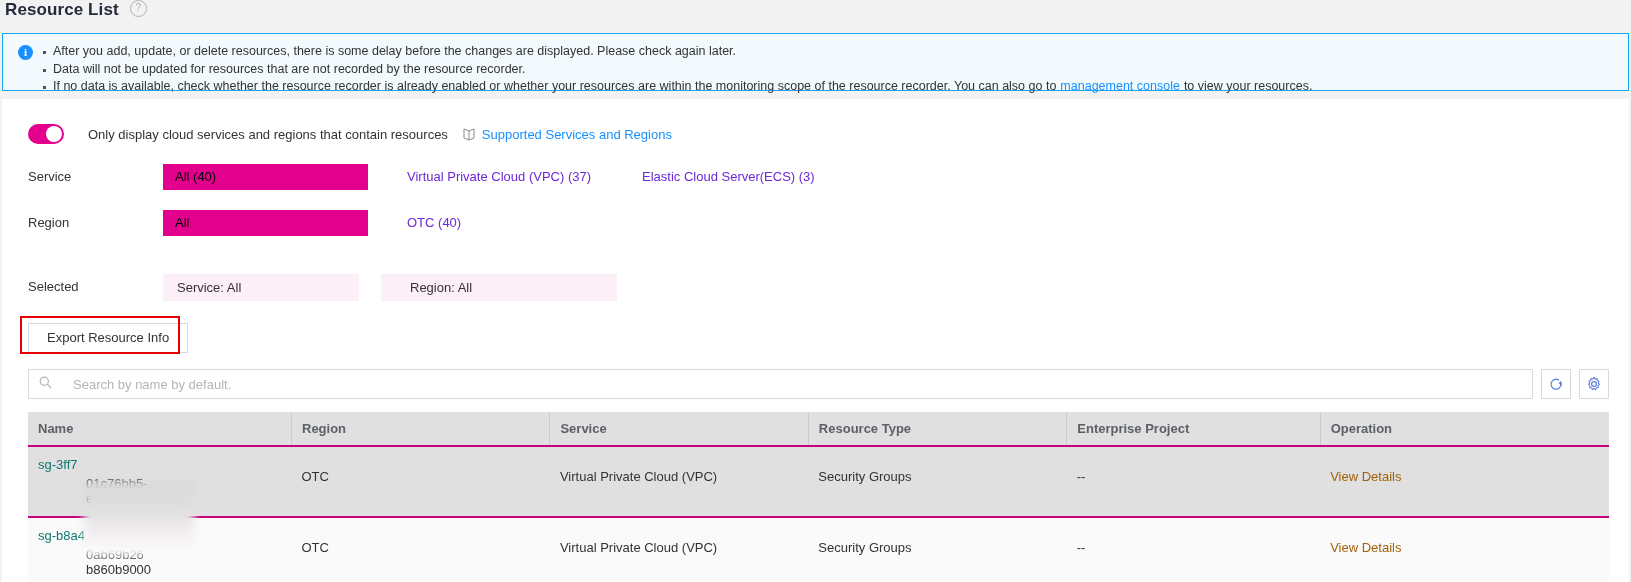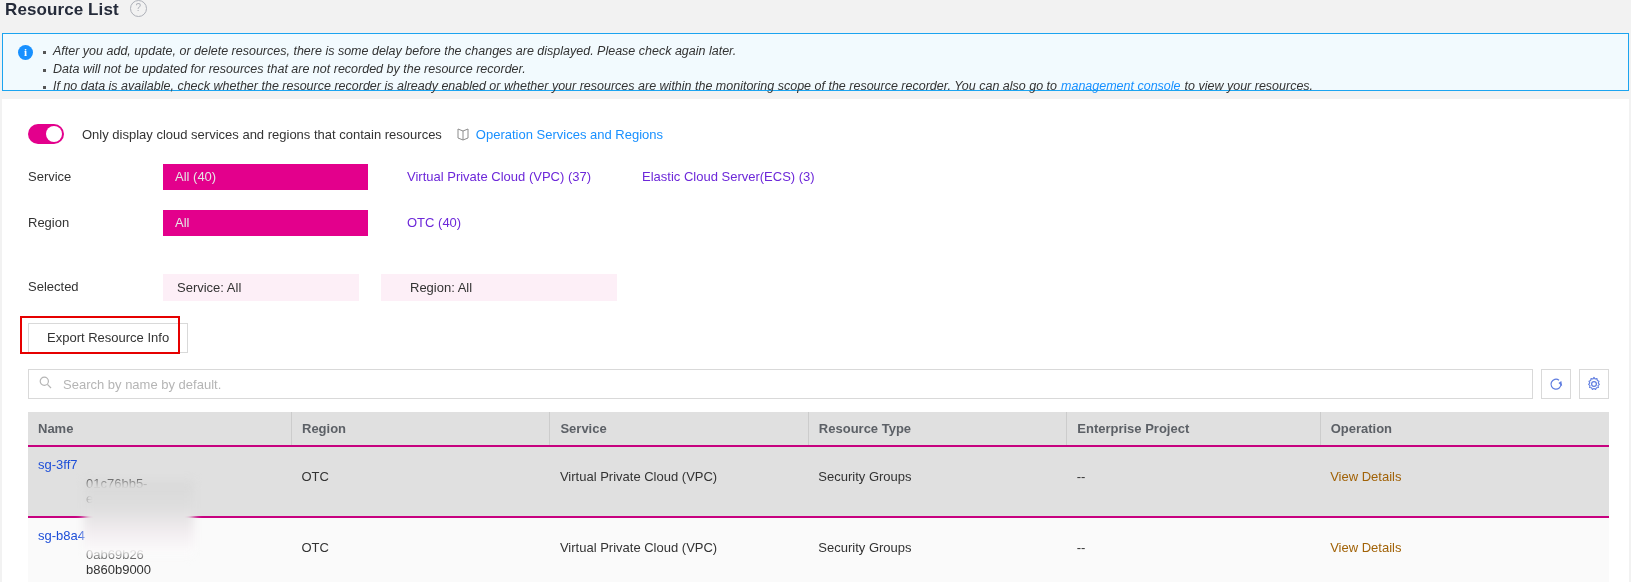--- a/index.html
+++ b/index.html
@@ -15,63 +15,63 @@
   .page-title{font-size:17px;font-weight:bold;color:#252b3a;letter-spacing:.1px;}
   .help-icon{width:15px;height:15px;border-radius:50%;border:1px solid #adb0b8;color:#adb0b8;
     font-size:10px;line-height:14px;text-align:center;margin-left:11px;cursor:pointer;}
   
   .notice{
     margin:0 2px;background:#f2fafe;border:1px solid #1ca4f0;
     padding:9px 10px 10px 10px;display:flex;align-items:flex-start;height:58px;box-sizing:border-box;
   }
   .notice-icon{width:15px;height:15px;border-radius:50%;background:#1890ff;color:#fff;flex:0 0 auto;
     font-size:11px;font-weight:bold;line-height:15px;text-align:center;margin:2px 8px 0 5px;font-family:"Liberation Serif",serif;}
-  .notice-list{list-style:none;margin:0;padding:0;font-style:italic;}
+  .notice-list{list-style:none;margin:0;padding:0;}
   .notice-list li{position:relative;padding-left:12px;line-height:17.5px;font-size:12.5px;color:#333;white-space:nowrap;}
   .notice-list li:before{content:"";position:absolute;left:2px;top:8px;width:3px;height:3px;background:#555;}
   .notice-link{color:#1890ff;text-decoration:none;cursor:pointer;margin:0 4px;}
   
   .card{background:#fff;margin:8px 2px 0 2px;padding:0 0 0 0;}
   .toggle-row{display:flex;align-items:center;padding:18px 0 0 26px;height:34px;}
   .switch{width:36px;height:20px;border-radius:10px;background:#e3008c;position:relative;cursor:pointer;flex:0 0 auto;}
   .switch:after{content:"";position:absolute;right:2px;top:2px;width:16px;height:16px;border-radius:50%;background:#fff;}
-  .toggle-label{margin-left:18px;font-size:13px;color:#333;}
+  .toggle-label{margin-left:24px;font-size:13px;color:#333;}
   .support-link{display:flex;align-items:center;margin-left:14px;color:#1890ff;font-size:13px;cursor:pointer;}
   .support-icon{margin-right:6px;display:inline-flex;}
   
   .frow{display:flex;align-items:flex-start;padding-left:26px;margin-top:13px;}
   .frow-label{width:135px;flex:0 0 auto;font-size:13px;color:#333;line-height:26px;}
   .chip{height:26px;line-height:26px;font-size:13px;color:#6d28d9;padding:0 12px;margin-right:7px;cursor:pointer;white-space:nowrap;box-sizing:border-box;}
-  .chip.active{background:#e3008c;color:#e5e5e5;width:205px;}
+  .chip.active{background:#e3008c;color:#000000;width:205px;}
   .sel-chip{background:#fdeff7;color:#333;height:27px;line-height:27px;font-size:13px;padding:0 14px;margin-right:22px;
     width:196px;box-sizing:border-box;cursor:default;}
   .sel-chip.wide{width:236px;padding-left:29px;}
   
   .toolbar{margin:22px 0 0 0;padding:0 0 0 26px;position:relative;height:34px;}
   .export-wrap{display:inline-block;position:relative;}
   .hl-box{position:absolute;left:-8px;top:-7px;width:160px;height:38px;border:2px solid #e60000;box-sizing:border-box;pointer-events:none;}
   .btn{height:30px;line-height:28px;border:1px solid #d9d9d9;background:#fff;color:#333;font-size:13px;
     padding:0 18px;box-sizing:border-box;cursor:pointer;font-family:"Liberation Sans",sans-serif;}
   
   .search-row{display:flex;align-items:center;padding:12px 20px 0 26px;}
   .search-box{flex:1 1 auto;height:30px;border:1px solid #d9d9d9;background:#fff;display:flex;align-items:center;
-    padding:0 10px;box-sizing:border-box;}
+    padding:0 10px;box-sizing:border-box;gap:10px;}
   .search-box input{border:0;outline:0;flex:1 1 auto;font-size:13px;color:#333;background:transparent;
     font-family:"Liberation Sans",sans-serif;margin-left:9px;}
   .search-box input::placeholder{color:#b5b5b5;}
   .icon-btn{width:30px;height:30px;border:1px solid #d9d9d9;background:#fff;margin-left:8px;cursor:pointer;
     display:flex;align-items:center;justify-content:center;box-sizing:border-box;}
   
   .tbl{width:calc(100% - 46px);margin:13px 20px 0 26px;border-collapse:collapse;table-layout:fixed;}
   .tbl th{background:#e0e0e0;color:#5c6066;font-size:13px;font-weight:bold;text-align:left;
     padding:9px 0 9px 10px;border-right:1px solid #ccc;white-space:nowrap;}
   .tbl th:last-child{border-right:0;}
   .tbl td{font-size:13px;color:#333;padding:10px 0 10px 10px;vertical-align:top;background:#fafafa;}
   tr.row-hl td{background:#e0e0e0;border-top:2px solid #c7017f;border-bottom:2px solid #c7017f;}
-  .res-name{color:#1d4ed8;cursor:pointer;display:block;margin-bottom:4px;}
+  .res-name{color:#0f766e;cursor:pointer;display:block;margin-bottom:4px;}
   .res-id{color:#333;font-size:13px;white-space:nowrap;margin-left:48px;}
   .link{color:#a16207;cursor:pointer;}
   .blur-mask{position:absolute;left:84px;top:481px;width:110px;height:75px;
     background:linear-gradient(180deg,#d9d9d9 0%,#dedede 35%,#f3eef1 70%,#fdfdfd 100%);
     filter:blur(4px);pointer-events:none;}
 </style>
 </head>
 <body>
 
 <div class="page-head">
@@ -93,21 +93,21 @@
   <div class="toggle-row">
     <div class="switch"></div>
     <span class="toggle-label">Only display cloud services and regions that contain resources</span>
     <span class="support-link">
       <span class="support-icon">
         <svg width="14" height="14" viewBox="0 0 14 14">
             <path d="M2 2 L7 4 L12 2 L12 11 L7 13 L2 11 Z" fill="none" stroke="#8c8c8c" stroke-width="1"></path>
             <path d="M7 4 L7 13" fill="none" stroke="#8c8c8c" stroke-width="1"></path>
           </svg>
       </span>
-      <span>Operation Services and Regions</span>
+      <span>Supported Services and Regions</span>
     </span>
   </div>
 
   <div class="frow">
     <div class="frow-label">Service</div>
     <div class="chip active">All (40)</div>
     <div class="chip" style="margin-left:20px;">Virtual Private Cloud (VPC) (37)</div>
     <div class="chip" style="margin-left:20px;">Elastic Cloud Server(ECS) (3)</div>
   </div>
 

